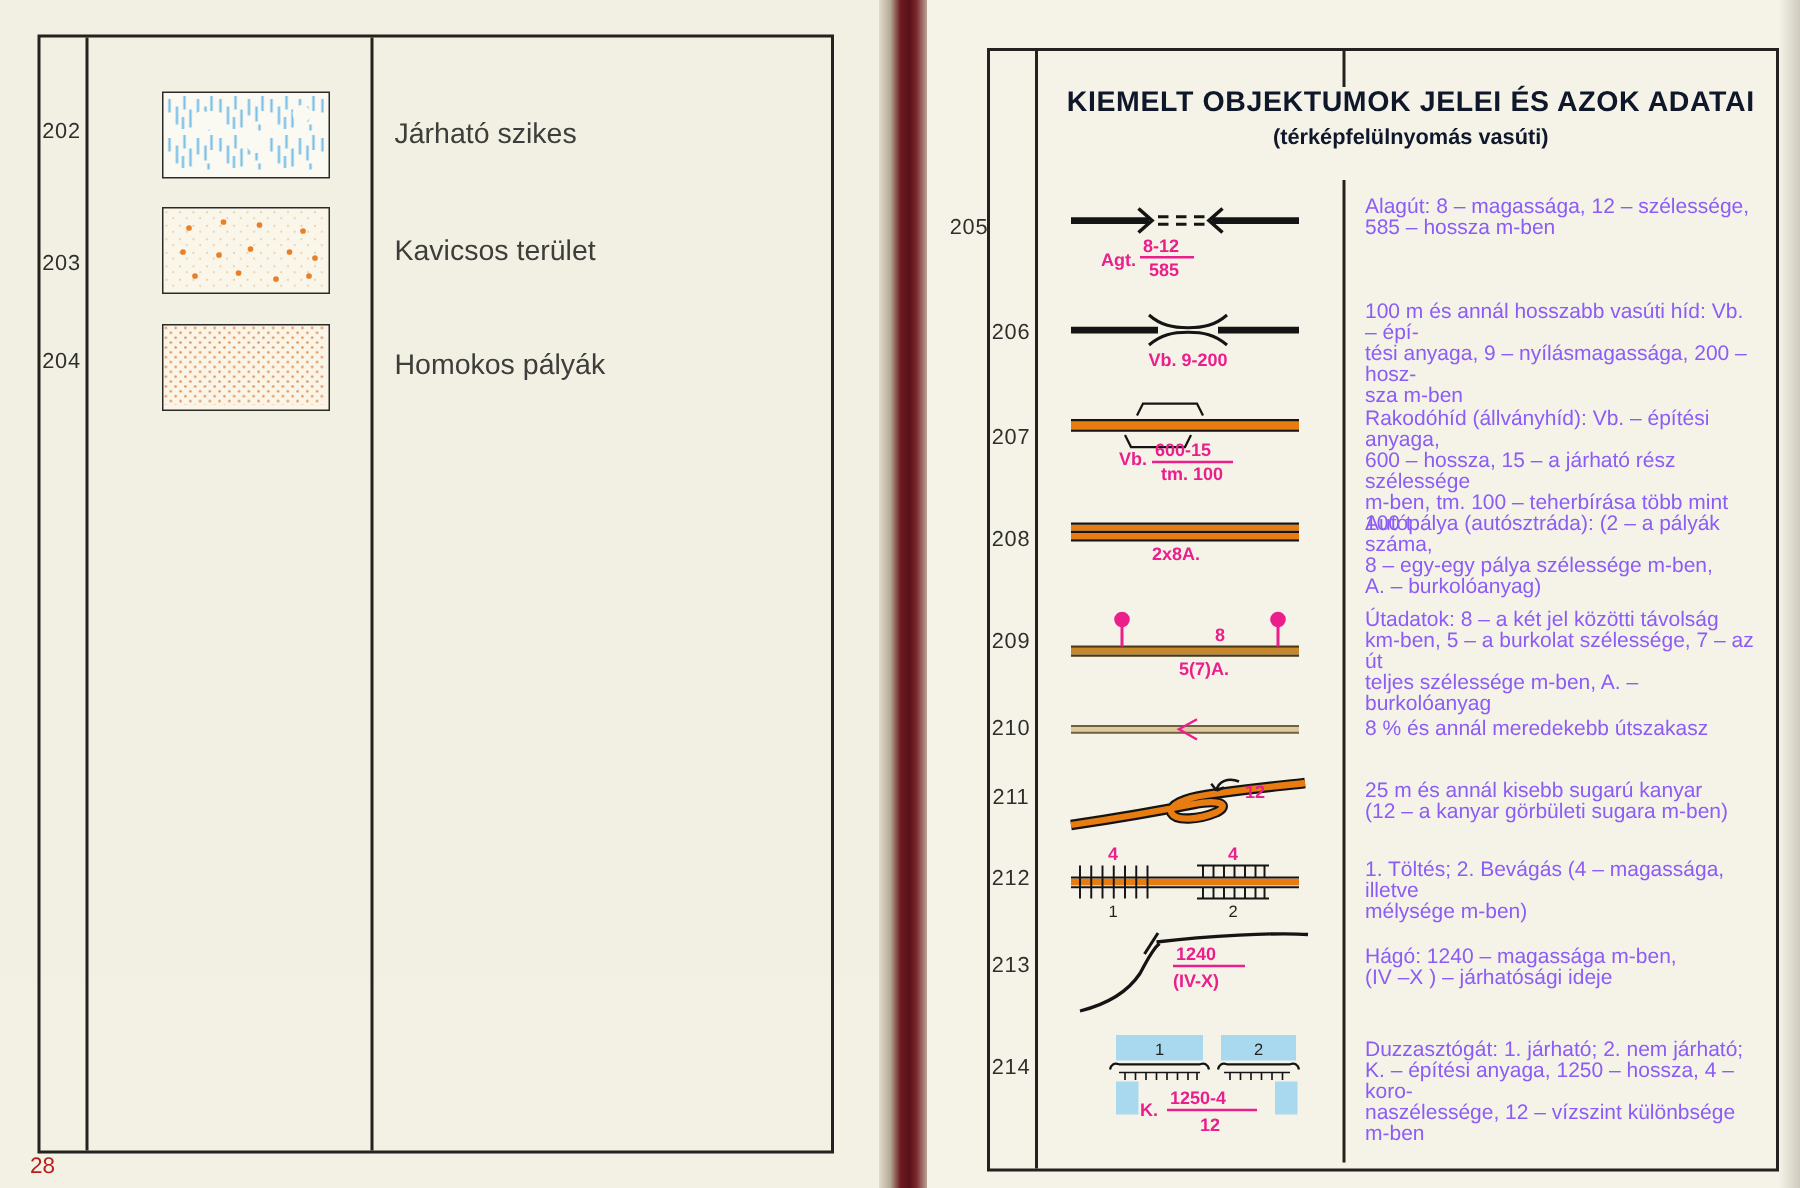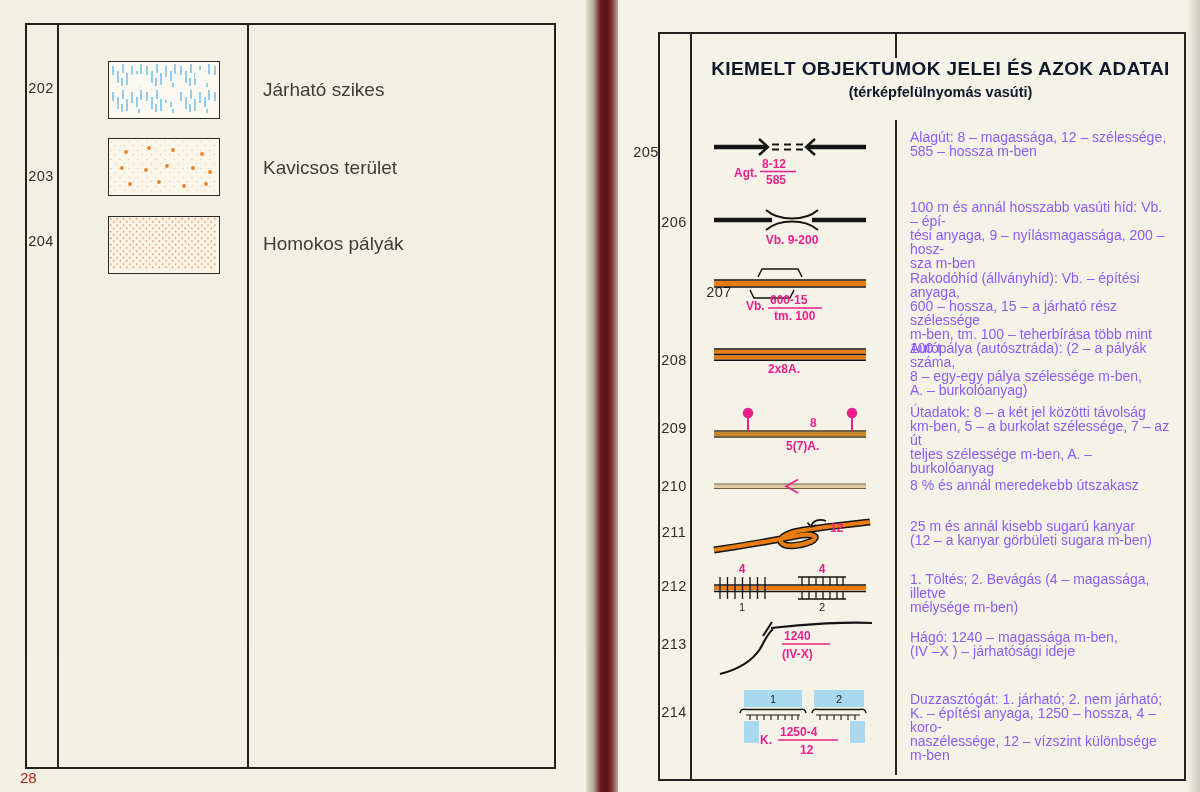--- a/index.html
+++ b/index.html
@@ -121,21 +121,21 @@
     <div class="vline" style="left:235px;top:86px;height:655px;"></div>
   </div>
 
   <div class="rtitle">
     <div class="t1">KIEMELT OBJEKTUMOK JELEI ÉS AZOK ADATAI</div>
     <div class="t2">(térképfelülnyomás vasúti)</div>
   </div>
 
   <div class="rownum" style="left:630px;top:144px;">205</div>
   <div class="rownum" style="left:658px;top:214px;">206</div>
-  <div class="rownum" style="left:658px;top:284px;padding-left:45px;">207</div>
+  <div class="rownum" style="left:658px;top:284px;">207</div>
   <div class="rownum" style="left:658px;top:352px;">208</div>
   <div class="rownum" style="left:658px;top:420px;">209</div>
   <div class="rownum" style="left:658px;top:478px;">210</div>
   <div class="rownum" style="left:658px;top:524px;">211</div>
   <div class="rownum" style="left:658px;top:578px;">212</div>
   <div class="rownum" style="left:658px;top:636px;">213</div>
   <div class="rownum" style="left:658px;top:704px;">214</div>
 
   <svg class="sym" style="top:136px;" width="180" height="50" viewBox="0 0 180 50">
     <path d="M14 11 H66" stroke="#141414" stroke-width="4.5"></path>

